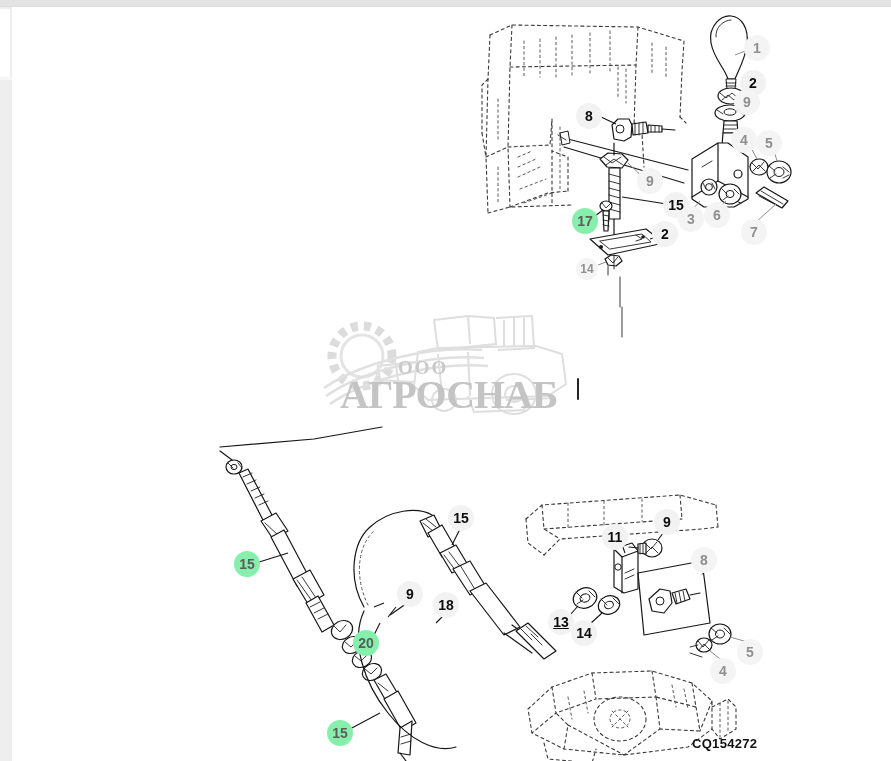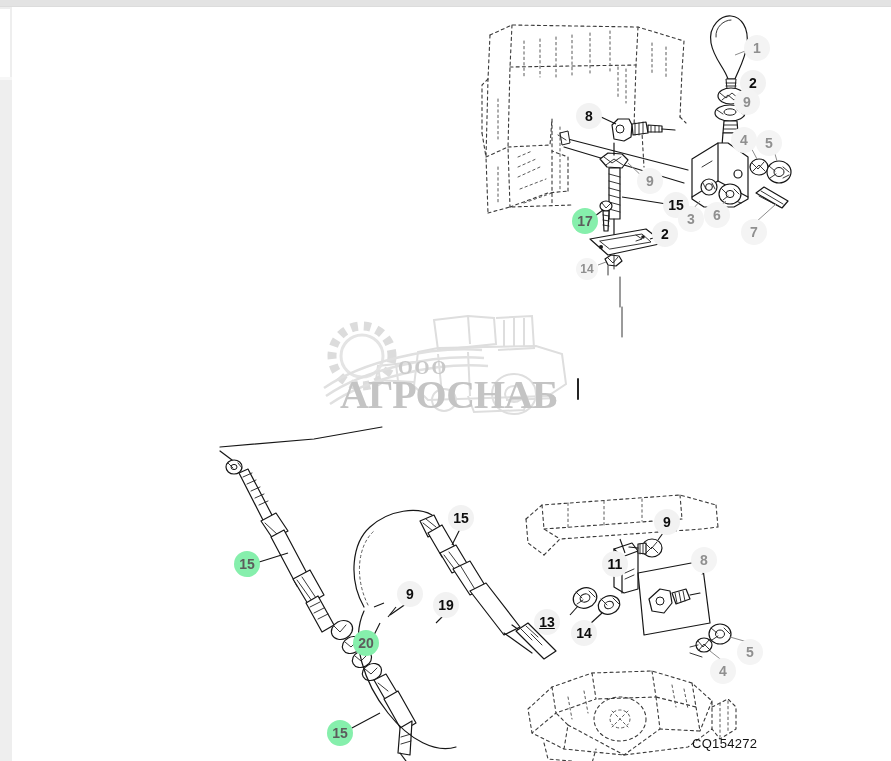--- a/index.html
+++ b/index.html
@@ -57,21 +57,21 @@
     width: 268px; height: 120px;
     pointer-events: none;
     opacity: 1;
   }
   
   #part-number {
     position: absolute;
     left: 692px; top: 736px;
     font-family: "Liberation Sans", sans-serif;
     font-size: 13px;
-    font-weight: normal;
+    font-weight: bold;
     letter-spacing: 0.3px;
     color: #111111;
     white-space: nowrap;
   }
   
   .callout {
     position: absolute;
     width: 26px; height: 26px;
     border-radius: 50%;
     background: #f0f0f0;
@@ -488,27 +488,27 @@
       <div class="callout faint" style="left: 756px; top: 130px;">5</div>
       <div class="callout faint" style="left: 637px; top: 168px;">9</div>
       <div class="callout sharp" style="left: 663px; top: 192px;">15</div>
       <div class="callout faint" style="left: 704px; top: 202px;">6</div>
       <div class="callout faint" style="left: 678px; top: 206px;">3</div>
       <div class="callout mid" style="left: 572px; top: 208px;">17</div>
       <div class="callout faint" style="left: 741px; top: 219px;">7</div>
       <div class="callout sharp" style="left: 652px; top: 221px;">2</div>
       <div class="callout faint sm" style="left: 576px; top: 258px;">14</div>
       <div class="callout sharp" style="left: 448px; top: 505px;">15</div>
-      <div class="callout sharp" style="left: 602px; top: 524px; margin-top: 27px;">11</div>
+      <div class="callout sharp" style="left: 602px; top: 524px;">11</div>
       <div class="callout sharp" style="left: 654px; top: 509px;">9</div>
       <div class="callout faint" style="left: 691px; top: 547px;">8</div>
       <div class="callout mid" style="left: 234px; top: 551px;">15</div>
       <div class="callout sharp" style="left: 397px; top: 581px;">9</div>
-      <div class="callout sharp" style="left: 433px; top: 592px;">19</div>
-      <div class="callout sharp" style="left: 534px; top: 609px; text-decoration: underline;">13</div>
+      <div class="callout sharp" style="left: 433px; top: 592px;">18</div>
+      <div class="callout sharp" style="left: 548px; top: 609px; text-decoration: underline;">13</div>
       <div class="callout mid" style="left: 353px; top: 630px;">20</div>
       <div class="callout sharp" style="left: 571px; top: 620px;">14</div>
       <div class="callout faint" style="left: 737px; top: 639px;">5</div>
       <div class="callout faint" style="left: 710px; top: 658px;">4</div>
       <div class="callout mid" style="left: 327px; top: 720px;">15</div>
     </div>
 
 </div>
 
 </body></html>

